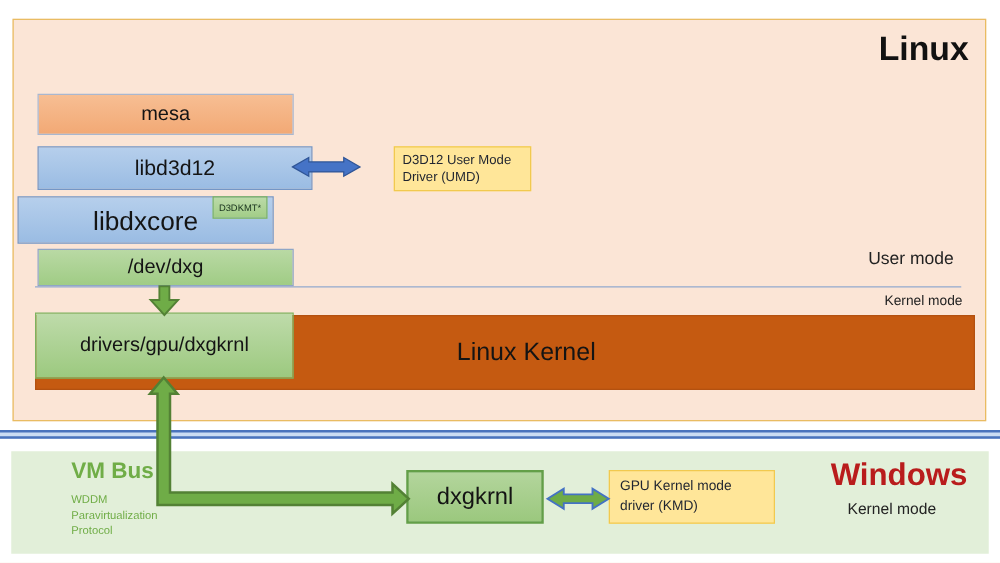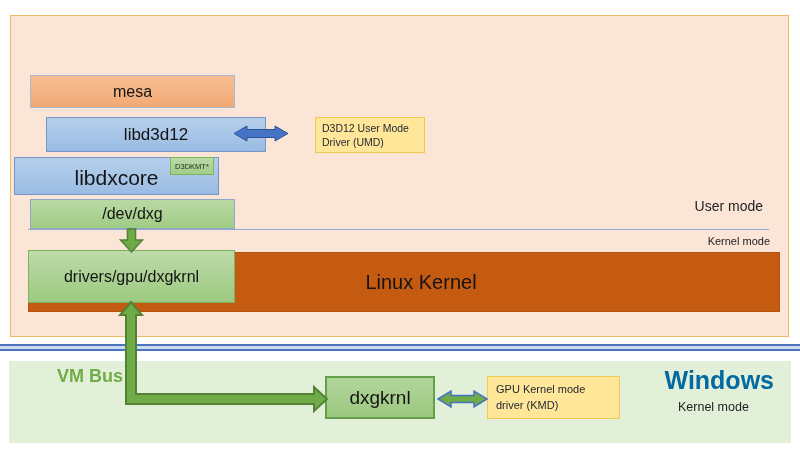--- a/index.html
+++ b/index.html
@@ -8,21 +8,21 @@
   .abs{position:absolute;box-sizing:border-box;}
   .box{position:absolute;box-sizing:border-box;display:flex;align-items:center;justify-content:center;
        color:#141414;}
   
   .linux-container{left:10px;top:15px;width:779px;height:322px;background:#FBE5D6;border:1px solid #E9BC62;}
   .linux-title{right:25px;top:24px;font-size:27px;font-weight:bold;color:#111;}
   
   .mesa{left:30px;top:75px;width:205px;height:33px;font-size:16px;
         background:linear-gradient(#F7BE93,#F2A975);border:1px solid #A9B7CF;}
   .libd3d12{left:30px;top:117px;width:220px;height:35px;font-size:17px;
-        background:linear-gradient(#B6CFEC,#9ABCE3);border:1px solid #7496C6;margin-left:16px;}
+        background:linear-gradient(#B6CFEC,#9ABCE3);border:1px solid #7496C6;}
   .libdxcore{left:14px;top:157px;width:205px;height:38px;font-size:21px;
         background:linear-gradient(#B6CFEC,#9ABCE3);border:1px solid #7496C6;
         align-items:flex-end;padding-bottom:4px;}
   .badge{left:170px;top:157px;width:44px;height:18px;font-size:7.5px;font-weight:normal;
         background:linear-gradient(#BBDAA8,#A2CD87);border:1px solid #7EB55C;color:#17301c;}
   .devdxg{left:30px;top:199px;width:205px;height:30px;font-size:16px;
         background:linear-gradient(#B9D9A4,#A0CC85);border:1px solid #8FA6C6;}
   
   .umd{left:287px;top:117px;width:110px;height:36px;font-size:10.5px;line-height:1.35;
        background:#FFE699;border:1px solid #F1C94F;color:#1F2430;padding:2px 6px;margin-left:28px;}
@@ -35,34 +35,35 @@
   
   .linux-kernel{left:28px;top:252px;width:752px;height:60px;background:#C55A11;border:1px solid #B35110;
         font-size:20px;padding-left:34px;}
   .drivers{left:28px;top:250px;width:207px;height:53px;font-size:16px;
         background:linear-gradient(#BEDBAA,#9CC97F);border:1px solid #7CB25E;}
   
   .sep{left:0;top:344px;width:800px;height:7px;background:#CBDCF2;
        border-top:2px solid #4A73BC;border-bottom:2px solid #4A73BC;}
   
   .win-container{left:9px;top:361px;width:782px;height:82px;background:#E2EFD9;}
-  .win-title{right:26px;top:366px;font-size:25px;font-weight:bold;color:#0369a1;}
+  .win-title{right:26px;top:366px;font-size:25px;font-weight:bold;color:#b91c1c;}
   .win-kernelmode{left:678px;top:400px;font-size:12.5px;color:#222;}
   .vmbus-title{left:57px;top:366px;font-size:18px;font-weight:bold;color:#70AD47;}
   .vmbus-lines{left:57px;top:393px;font-size:9px;line-height:12.5px;color:#70AD47;}
   .dxgkrnl{left:325px;top:376px;width:110px;height:43px;font-size:19px;
         background:linear-gradient(#B3D59C,#9BC87E);border:2px solid #639F48;}
   svg{position:absolute;overflow:visible;}
 </style>
 </head>
 <body>
 
 <div class="stage">
 
   <div class="abs linux-container"></div>
+  <div class="abs linux-title">Linux</div>
 
   <div class="box mesa">mesa</div>
   <div class="box libd3d12">libd3d12</div>
   <div class="box libdxcore">libdxcore</div>
   <div class="box badge">D3DKMT*</div>
   <div class="box devdxg">/dev/dxg</div>
 
   <svg class="abs" style="left:233px;top:124px;" width="56" height="19" viewBox="0 0 56 19">
     <polygon points="1,9.5 14,2 14,5.5 42,5.5 42,2 55,9.5 42,17 42,13.5 14,13.5 14,17" fill="#4573C6" stroke="#2F5597" stroke-width="1"></polygon>
   </svg>
@@ -80,20 +81,25 @@
     <polygon points="8.5,0 16.5,0 16.5,11 23.5,11 12.5,23 1.5,11 8.5,11" fill="#6FAC47" stroke="#538135" stroke-width="1.5"></polygon>
   </svg>
 
   <div class="abs sep"></div>
 
   <div class="abs win-container"></div>
   <div class="abs win-title">Windows</div>
   <div class="abs win-kernelmode">Kernel mode</div>
 
   <div class="abs vmbus-title">VM Bus</div>
+  <div class="abs vmbus-lines">
+    <div>WDDM</div>
+    <div>Paravirtualization</div>
+    <div>Protocol</div>
+  </div>
 
   <svg class="abs" style="left:110px;top:300px;z-index:5;" width="230" height="112" viewBox="0 0 230 112">
     <polygon points="21,2 32,15 26,15 26,94 204,94 204,87 217,99 204,111 204,104 16,104 16,15 10,15" fill="#6FAC47" stroke="#538135" stroke-width="2" stroke-linejoin="miter"></polygon>
   </svg>
 
   <div class="box dxgkrnl">dxgkrnl</div>
 
   <svg class="abs" style="left:437px;top:389px;z-index:5;" width="51" height="20" viewBox="0 0 51 20">
     <polygon points="1,10 14,2 14,6.5 37,6.5 37,2 50,10 37,18 37,13.5 14,13.5 14,18" fill="#6FAC47" stroke="#4472C4" stroke-width="1.5"></polygon>
   </svg>

